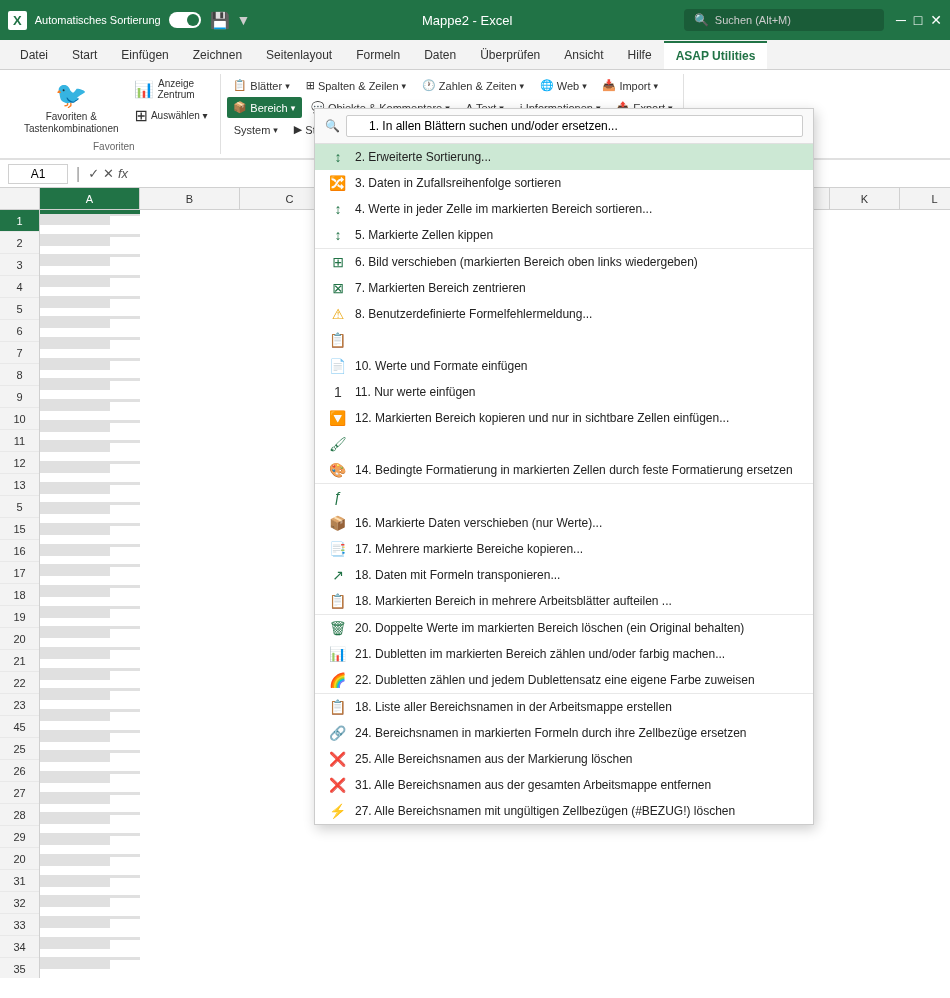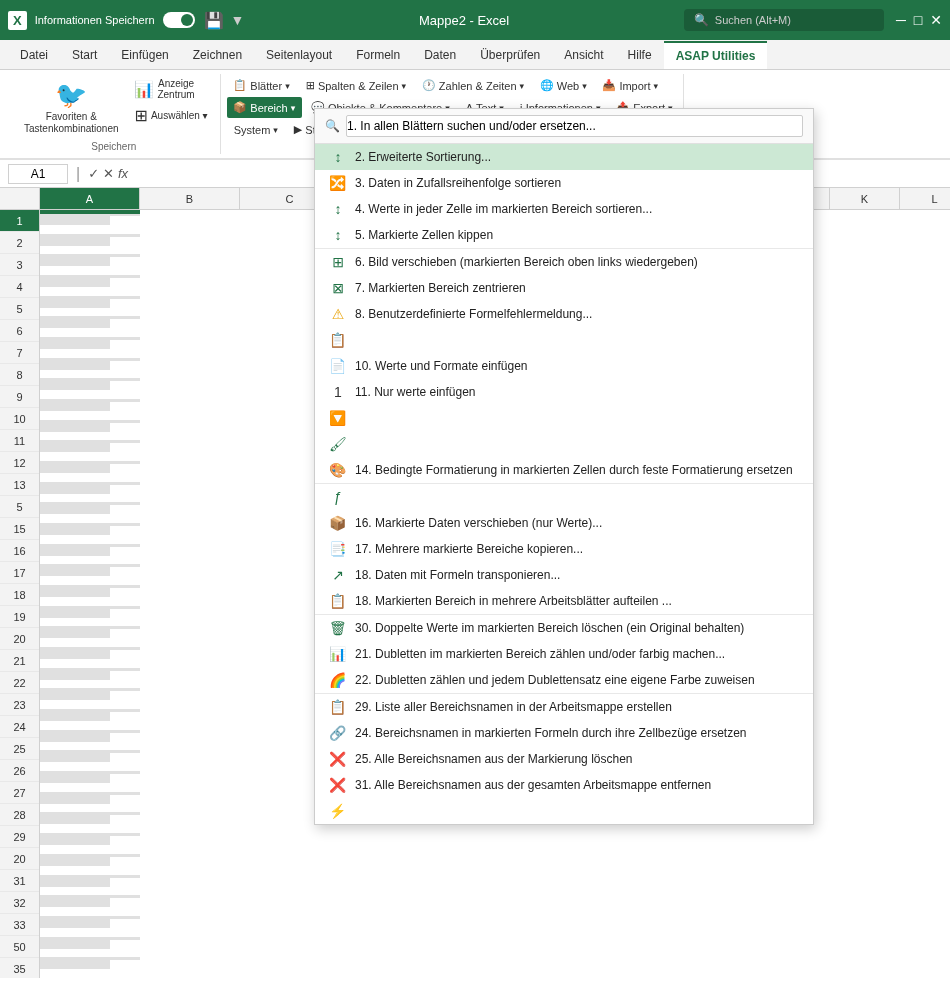--- a/index.html
+++ b/index.html
@@ -88,21 +88,21 @@
     .dropdown-item:hover, .dropdown-item.highlighted { background: #cce8d4; }
     .dropdown-item .item-icon { width: 22px; flex-shrink: 0; display: flex; align-items: center; justify-content: center; margin-right: 6px; }
     .dropdown-item .item-text { flex: 1; }
     .dropdown-divider { border: none; border-top: 1px solid #e8e8e8; margin: 0; }
   </style>
 </head>
 <body>
 
 <div class="title-bar">
   <div style="background:#fff;color:#217346;font-weight:bold;font-size:13px;padding:2px 5px;border-radius:2px;margin-right:8px;">X</div>
-  <span style="font-size:11px;margin-right:4px;">Informationen Speichern</span>
+  <span style="font-size:11px;margin-right:4px;">Automatisches Sortierung</span>
   <div class="toggle-switch">
     <div class="toggle-knob"></div>
   </div>
   <span style="font-size:16px;margin:0 6px;cursor:pointer;">💾</span>
   <span style="font-size:14px;color:#ccc;">▼</span>
   <div class="title-bar-title">Mappe2 - Excel</div>
   <div class="title-bar-search">
     <span style="margin-right:6px;">🔍</span>
     <span style="color:#ccc;font-size:11px;">Suchen (Alt+M)</span>
   </div>
@@ -139,21 +139,21 @@
         <div class="ribbon-btn-large" style="flex-direction:row;padding:2px 4px;">
           <span style="font-size:16px;">📊</span>
           <span style="font-size:10px;margin-left:3px;">Anzeige<br>Zentrum</span>
         </div>
         <div class="ribbon-btn-large" style="flex-direction:row;padding:2px 4px;">
           <span style="font-size:16px;">⊞</span>
           <span style="font-size:10px;margin-left:3px;">Auswählen ▾</span>
         </div>
       </div>
     </div>
-    <div style="font-size:10px;color:#666;margin-top:2px;">Speichern</div>
+    <div style="font-size:10px;color:#666;margin-top:2px;">Favoriten</div>
   </div>
 
   <div style="display:flex;flex-direction:column;gap:2px;padding:2px 4px;border-right:1px solid #e0e0e0;">
     <div style="display:flex;gap:2px;">
       <div class="ribbon-dropdown-btn">
         <span style="margin-right:3px;">📋</span>Blätter <span class="dd-arrow">▾</span>
       </div>
       <div class="ribbon-dropdown-btn">
         <span style="margin-right:3px;">⊞</span>Spalten &amp; Zeilen <span class="dd-arrow">▾</span>
       </div>
@@ -239,31 +239,31 @@
       <div class="row-number">5</div>
       <div class="row-number">15</div>
       <div class="row-number">16</div>
       <div class="row-number">17</div>
       <div class="row-number">18</div>
       <div class="row-number">19</div>
       <div class="row-number">20</div>
       <div class="row-number">21</div>
       <div class="row-number">22</div>
       <div class="row-number">23</div>
-      <div class="row-number">24</div>
+      <div class="row-number">45</div>
       <div class="row-number">25</div>
       <div class="row-number">26</div>
       <div class="row-number">27</div>
       <div class="row-number">28</div>
       <div class="row-number">29</div>
       <div class="row-number">20</div>
       <div class="row-number">31</div>
       <div class="row-number">32</div>
       <div class="row-number">33</div>
-      <div class="row-number">50</div>
+      <div class="row-number">34</div>
       <div class="row-number">35</div>
     </div>
   <div class="grid-area" id="grid-area">
       <div class="grid-cell active" style="width: 100px;"></div>
       <div class="grid-cell" style="width: 100px;"></div>
       <div class="grid-cell" style="width: 100px;"></div>
       <div class="grid-cell" style="width: 70px;"></div>
       <div class="grid-cell" style="width: 70px;"></div>
       <div class="grid-cell" style="width: 70px;"></div>
       <div class="grid-cell" style="width: 70px;"></div>
@@ -741,21 +741,21 @@
       <div class="grid-cell" style="width: 70px;"></div>
       <div class="grid-cell" style="width: 70px;"></div>
       <div class="grid-row"></div>
     </div>
 </div>
 
 <div class="dropdown-overlay" id="dropdown-menu">
 
   <div class="dropdown-search">
     <span style="margin-right:6px;color:#666;">🔍</span>
-    <input style="border: 1px solid rgb(204, 204, 204); border-radius: 2px; padding: 3px 0; font-size: 12px; flex: 1 1 0%; outline: none;" value="1. In allen Blättern suchen und/oder ersetzen...">
+    <input style="border: 1px solid rgb(204, 204, 204); border-radius: 2px; padding: 3px 22px; font-size: 12px; flex: 1 1 0%; outline: none;" value="1. In allen Blättern suchen und/oder ersetzen...">
   </div>
   <div id="dropdown-items">
       <div class="dropdown-item highlighted">
         <div class="item-icon" style="font-size: 14px; color: rgb(33, 115, 70);">↕</div>
         <div class="item-text">2. Erweiterte Sortierung...</div>
       </div>
       <div class="dropdown-item">
         <div class="item-icon" style="font-size: 14px; color: rgb(33, 115, 70);">🔀</div>
         <div class="item-text">3. Daten in Zufallsreihenfolge sortieren</div>
       </div>
@@ -786,20 +786,21 @@
       <div class="dropdown-item">
         <div class="item-icon" style="font-size: 14px; color: rgb(33, 115, 70);">📄</div>
         <div class="item-text">10. Werte und Formate einfügen</div>
       </div>
       <div class="dropdown-item">
         <div class="item-icon" style="font-size: 14px; color: rgb(51, 51, 51);">1</div>
         <div class="item-text">11. Nur werte einfügen</div>
       </div>
       <div class="dropdown-item">
         <div class="item-icon" style="font-size: 14px; color: rgb(33, 115, 70);">🔽</div>
+        <div class="item-text">12. Markierten Bereich kopieren und nur in sichtbare Zellen einfügen...</div>
       </div>
       <div class="dropdown-item">
         <div class="item-icon" style="font-size: 14px; color: rgb(33, 115, 70);">🖌</div>
       </div>
       <div class="dropdown-item">
         <div class="item-icon" style="font-size: 14px; color: rgb(33, 115, 70);">🎨</div>
         <div class="item-text">14. Bedingte Formatierung in markierten Zellen durch feste Formatierung ersetzen</div>
       </div>
       <hr class="dropdown-divider">
       <div class="dropdown-item">
@@ -817,44 +818,45 @@
         <div class="item-icon" style="font-size: 14px; color: rgb(33, 115, 70);">↗</div>
         <div class="item-text">18. Daten mit Formeln transponieren...</div>
       </div>
       <div class="dropdown-item">
         <div class="item-icon" style="font-size: 14px; color: rgb(33, 115, 70);">📋</div>
         <div class="item-text">18. Markierten Bereich in mehrere Arbeitsblätter aufteilen ...</div>
       </div>
       <hr class="dropdown-divider">
       <div class="dropdown-item">
         <div class="item-icon" style="font-size: 14px; color: rgb(33, 115, 70);">🗑</div>
-        <div class="item-text">30. Doppelte Werte im markierten Bereich löschen (ein Original behalten)</div>
+        <div class="item-text">20. Doppelte Werte im markierten Bereich löschen (ein Original behalten)</div>
       </div>
       <div class="dropdown-item">
         <div class="item-icon" style="font-size: 14px; color: rgb(33, 115, 70);">📊</div>
         <div class="item-text">21. Dubletten im markierten Bereich zählen und/oder farbig machen...</div>
       </div>
       <div class="dropdown-item">
         <div class="item-icon" style="font-size: 14px; color: rgb(33, 115, 70);">🌈</div>
         <div class="item-text">22. Dubletten zählen und jedem Dublettensatz eine eigene Farbe zuweisen</div>
       </div>
       <hr class="dropdown-divider">
       <div class="dropdown-item">
         <div class="item-icon" style="font-size: 14px; color: rgb(33, 115, 70);">📋</div>
-        <div class="item-text">29. Liste aller Bereichsnamen in der Arbeitsmappe erstellen</div>
+        <div class="item-text">18. Liste aller Bereichsnamen in der Arbeitsmappe erstellen</div>
       </div>
       <div class="dropdown-item">
         <div class="item-icon" style="font-size: 14px; color: rgb(33, 115, 70);">🔗</div>
         <div class="item-text">24. Bereichsnamen in markierten Formeln durch ihre Zellbezüge ersetzen</div>
       </div>
       <div class="dropdown-item">
         <div class="item-icon" style="font-size: 14px; color: rgb(33, 115, 70);">❌</div>
         <div class="item-text">25. Alle Bereichsnamen aus der Markierung löschen</div>
       </div>
       <div class="dropdown-item">
         <div class="item-icon" style="font-size: 14px; color: rgb(33, 115, 70);">❌</div>
         <div class="item-text">31. Alle Bereichsnamen aus der gesamten Arbeitsmappe entfernen</div>
       </div>
       <div class="dropdown-item">
         <div class="item-icon" style="font-size: 14px; color: rgb(33, 115, 70);">⚡</div>
+        <div class="item-text">27. Alle Bereichsnamen mit ungültigen Zellbezügen (#BEZUG!) löschen</div>
       </div>
     </div>
 </div>
 
 </body></html>

